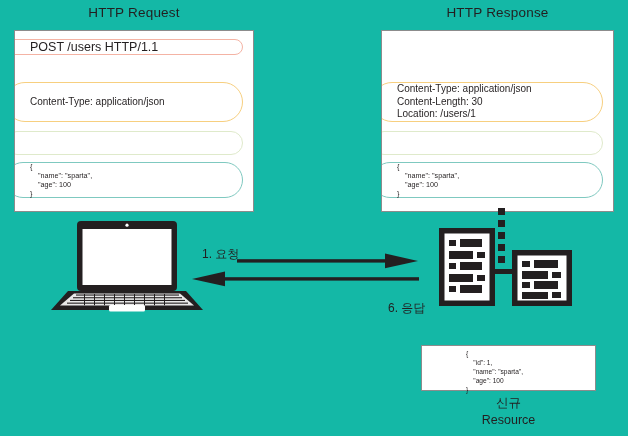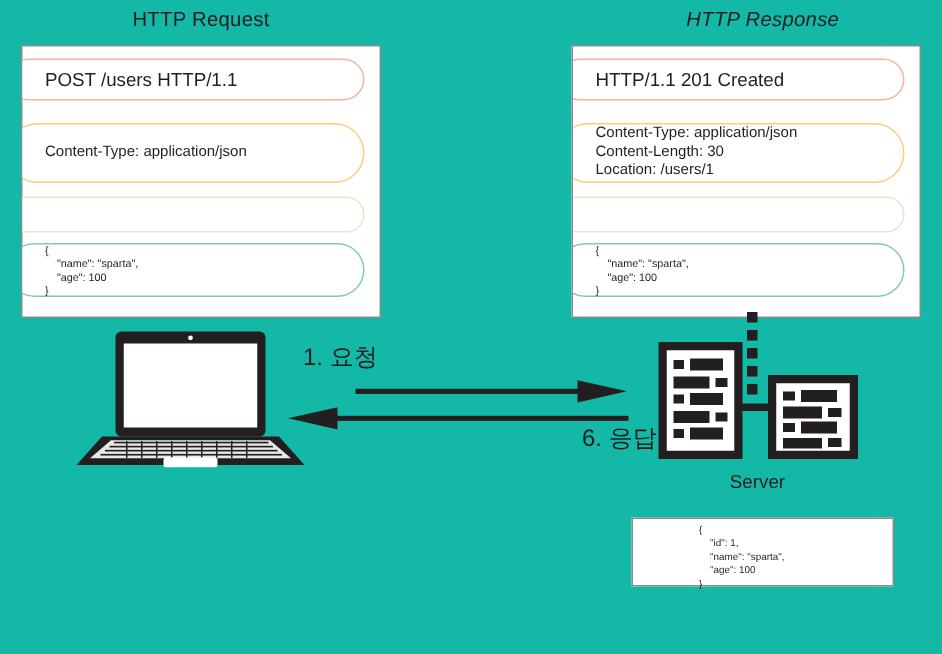--- a/index.html
+++ b/index.html
@@ -69,23 +69,24 @@
   
   .device-label {
     font-size: 12.5px;
     text-align: center;
     color: #231f20;
     white-space: nowrap;
   }
 
   
   .flow-label {
-    font-size: 16px;
+    font-size: 12px;
     color: #231f20;
     white-space: nowrap;
+    margin-top: 18px;
   }
 
   
   .resource-box {
     border: 1px solid #8c8c8c;
     background: #ffffff;
     box-sizing: border-box;
   }
   .resource-json {
     font-size: 6.6px;
@@ -106,49 +107,46 @@
 </head>
 <body>
 
 <div id="canvas">
 
   <div class="abs panel-title" style="left:14px; top:5px; width:240px;">HTTP Request</div>
 
   <div class="abs msg-panel" style="left:14px; top:30px; width:240px; height:182px;">
     <div class="msg-rows">
 
-      <div class="pill start" style="left:-10px; top:8px; width:238px; height:28px;">
+      <div class="pill start" style="left:-10px; top:8px; width:238px; height:16px;">
         <span class="pill-text t-start" style="padding-left:24px;">POST /users HTTP/1.1</span>
       </div>
 
       <div class="pill header" style="left:-10px; top:51px; width:238px; height:40px;">
         <span class="pill-text t-header" style="padding-left:24px;">Content-Type: application/json</span>
       </div>
 
       <div class="pill blank" style="left:-10px; top:100px; width:238px; height:24px;">
         <span class="pill-text t-header" style="padding-left:24px;"></span>
       </div>
 
       <div class="pill body" style="left:-10px; top:131px; width:238px; height:36px;">
         <span class="pill-text t-body" style="padding-left:24px;">{
     "name": "sparta",
     "age": 100
 }</span>
       </div>
     </div>
   </div>
 
-  <div class="abs panel-title" style="left:392px; top:5px; width:233px;font-style:italic;">HTTP Response</div>
+  <div class="abs panel-title" style="left:381px; top:5px; width:233px;">HTTP Response</div>
 
   <div class="abs msg-panel" style="left:381px; top:30px; width:233px; height:182px;">
     <div class="msg-rows">
 
-      <div class="pill start" style="left:-10px; top:8px; width:231px; height:28px;">
-        <span class="pill-text t-start" style="padding-left:24px;">HTTP/1.1 201 Created</span>
-      </div>
 
       <div class="pill header" style="left:-10px; top:51px; width:231px; height:40px;">
         <span class="pill-text t-header" style="padding-left:24px;">Content-Type: application/json
 Content-Length: 30
 Location: /users/1</span>
       </div>
 
       <div class="pill blank" style="left:-10px; top:100px; width:231px; height:24px;">
         <span class="pill-text t-header" style="padding-left:24px;"></span>
       </div>
@@ -250,24 +248,25 @@
         <rect x="90" y="63" width="26" height="8"></rect>
         <rect x="120" y="64" width="9" height="6"></rect>
         <rect x="90" y="74" width="8" height="6"></rect>
         <rect x="102" y="73" width="24" height="8"></rect>
         <rect x="90" y="84" width="26" height="7"></rect>
         <rect x="120" y="84" width="9" height="6"></rect>
       </g>
     </g>
   </svg>
 
-  <div class="abs device-label" style="left:432px; top:314px; width:146px;">Server</div>
 
   <div class="abs resource-box" style="left:421px; top:345px; width:175px; height:46px;">
     <div class="resource-json">{
     "id": 1,
     "name": "sparta",
     "age": 100
 }</div>
   </div>
 
+  <div class="abs resource-caption" style="left:421px; top:395px; width:175px;">신규
+Resource</div>
 
 </div>
 
 </body></html>

